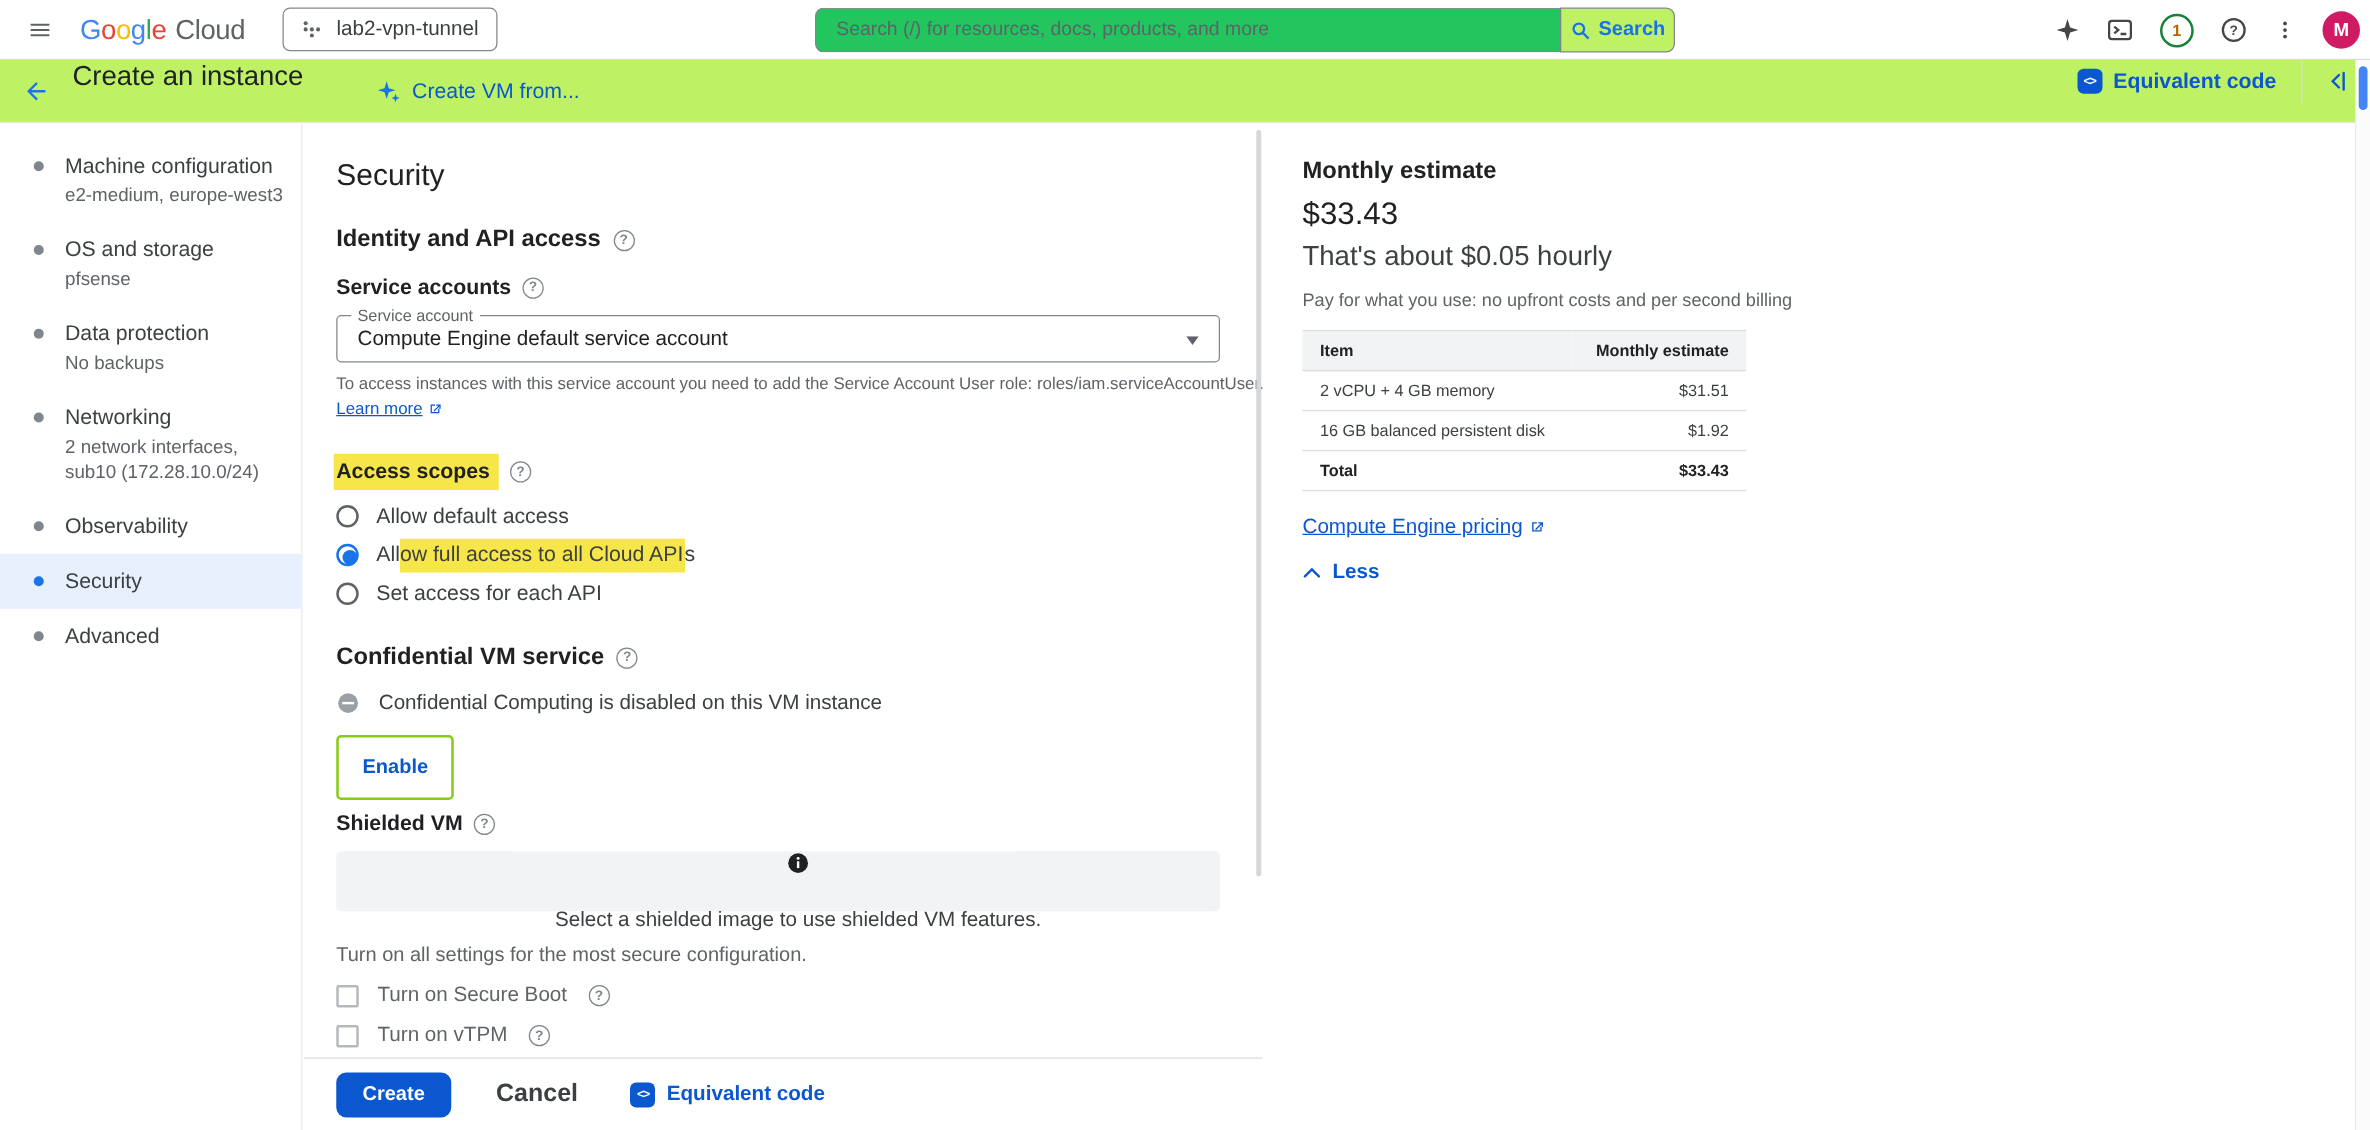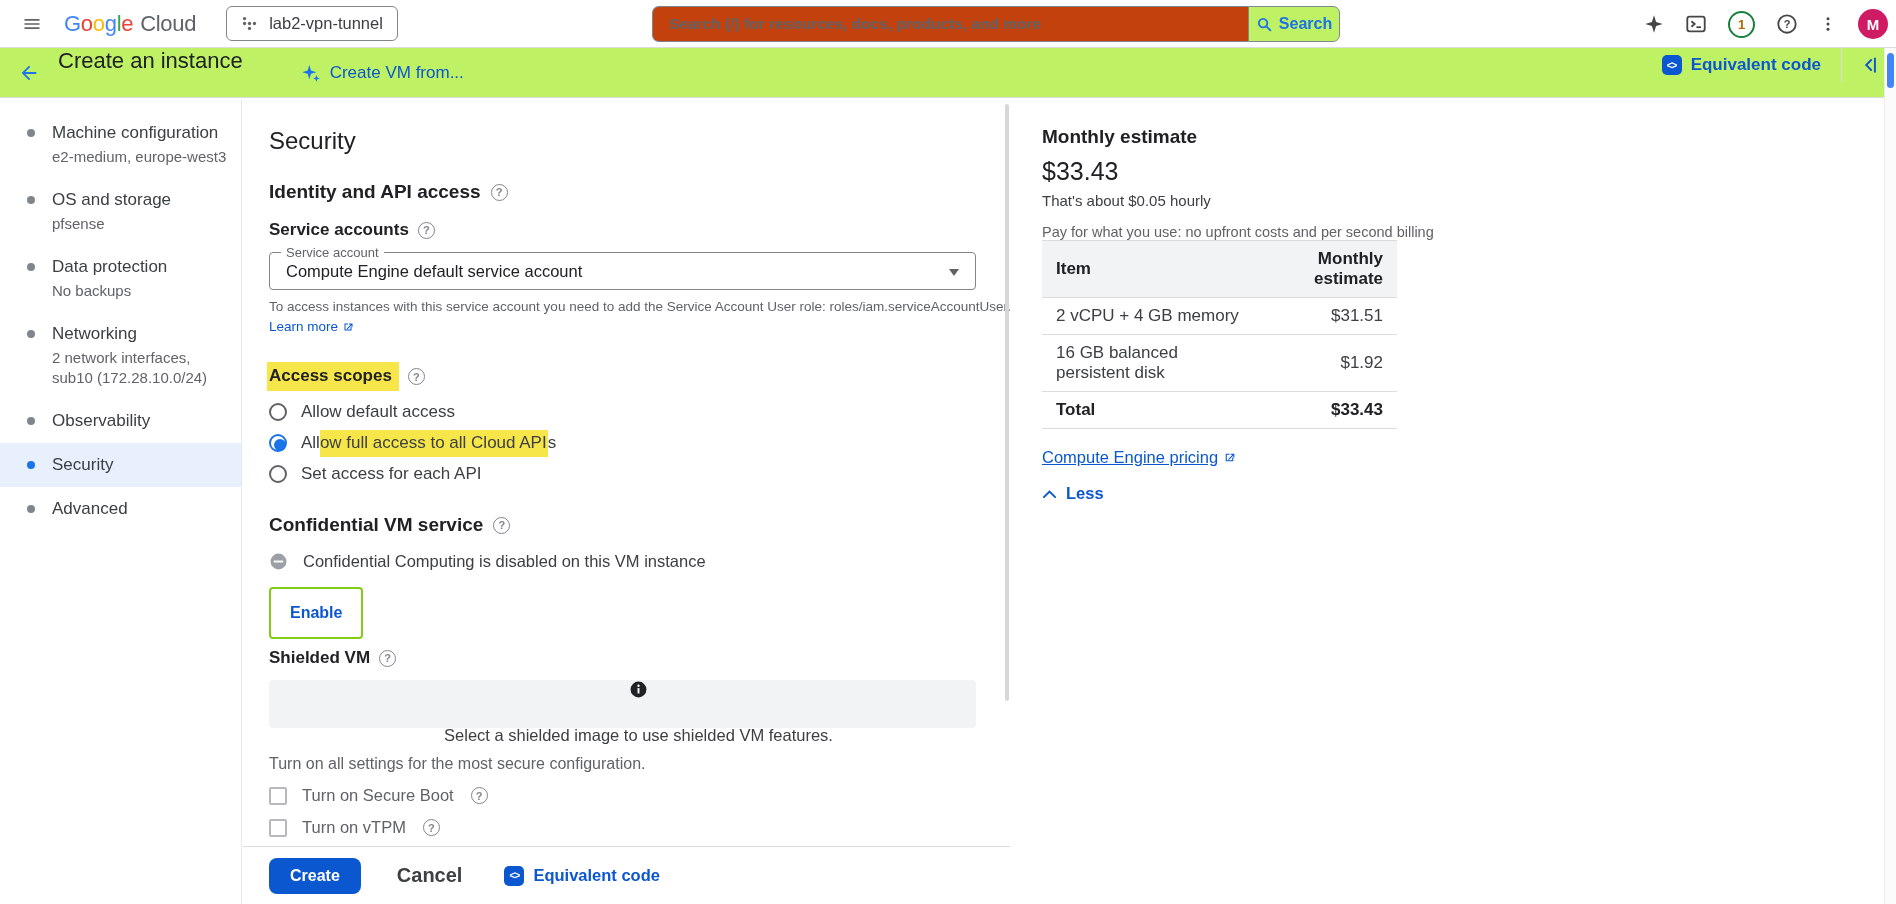--- a/index.html
+++ b/index.html
@@ -11,21 +11,21 @@
   svg { display:block; }
 
   
   .topbar { height:48px; border-bottom:1px solid #dadce0; display:flex; align-items:center; position:relative; background:#fff; }
   .hamburger { margin-left:16px; padding:6px; cursor:pointer; }
   .logo { display:flex; align-items:baseline; margin-left:16px; font-size:22px; font-weight:500; letter-spacing:-0.3px; }
   .lg-b{color:#4285F4}.lg-r{color:#EA4335}.lg-y{color:#FBBC05}.lg-g{color:#34A853}
   .logo-cloud { color:#5f6368; font-weight:400; margin-left:7px; }
   .project-btn { margin-left:30px; height:35px; border:1px solid #80868b; border-radius:6px; display:flex; align-items:center; padding:0 14px; gap:11px; font-size:16.5px; color:#3c4043; background:#fff; cursor:pointer; }
   .search-wrap { position:absolute; left:652px; top:6px; width:688px; height:36px; display:flex; }
-  .search-input { flex:1; border:1px solid #80868b; border-right:none; border-radius:7px 0 0 7px; background:#c2410c; padding:0 16px; font-size:15.5px; color:#202124; font-family:inherit; outline:none;font-weight:bold; }
+  .search-input { flex:1; border:1px solid #80868b; border-right:none; border-radius:7px 0 0 7px; background:#22c55e; padding:0 16px; font-size:15.5px; color:#202124; font-family:inherit; outline:none; }
   .search-input::placeholder { color:#5f6368; }
   .search-btn { width:92px; border:1px solid #80868b; border-radius:0 7px 7px 0; background:#bef264; color:#1a73e8; font-size:16px; font-weight:700; display:flex; align-items:center; justify-content:center; gap:6px; cursor:pointer; font-family:inherit; }
   .top-icons { position:absolute; right:8px; top:0; height:48px; display:flex; align-items:center; gap:21px; }
   .icon-btn { cursor:pointer; display:flex; align-items:center; justify-content:center; }
   .notif-ring { width:27px; height:27px; border:2px solid #188038; border-radius:50%; display:flex; align-items:center; justify-content:center; font-size:13px; font-weight:700; color:#b26a00; }
   .avatar { width:30px; height:30px; border-radius:50%; background:#cf1b64; color:#fff; font-size:15px; font-weight:700; display:flex; align-items:center; justify-content:center; }
 
   
   .pagehead { height:50px; border-bottom:1px solid #dadce0; display:flex; position:relative; background:#bef264; }
   .back-btn { margin-left:14px; padding:4px; cursor:pointer; }
@@ -54,21 +54,21 @@
   .section-h { margin-top:24px; font-size:19px; font-weight:700; color:#202124; line-height:24px; display:flex; align-items:center; gap:10px; }
   .sub-h { margin-top:15px; font-size:17px; font-weight:700; color:#202124; line-height:22px; display:flex; align-items:center; gap:9px; }
   .help-ic { width:17px; height:17px; border:1.5px solid #80868b; border-radius:50%; display:inline-flex; align-items:center; justify-content:center; font-size:11px; font-weight:700; color:#80868b; flex:none; cursor:pointer; }
   .help-ic::after { content:"?"; }
 
   .select-field { margin-top:11px; width:707px; height:38px; border:1px solid #80868b; border-radius:4px; position:relative; display:flex; align-items:center; padding:0 16px; font-size:16.5px; color:#202124; cursor:pointer; background:#fff; }
   .float-label { position:absolute; top:-8px; left:11px; background:#fff; padding:0 5px; font-size:13px; color:#5f6368; }
   .caret { position:absolute; right:15px; top:16px; }
 
   .helper { margin-top:9px; font-size:13.5px; color:#5f6368; white-space:nowrap; line-height:16px; }
-  .learn-more { margin-top:4px; font-size:13.5px; color:#0b57d0; display:inline-flex; align-items:center; gap:4px; cursor:pointer; }
+  .learn-more { margin-top:4px; font-size:13.5px; color:#0b57d0; text-decoration:underline; display:inline-flex; align-items:center; gap:4px; cursor:pointer; }
 
   .access-h { margin-top:27px; }
   .hl-chip { background:#f6e649; padding:3px 7px 4px 2px; margin-left:-2px; }
   .radio-row { margin-top:11px; display:flex; align-items:center; gap:14px; font-size:17px; color:#3c4043; cursor:pointer; width:max-content; }
   .radio { width:18px; height:18px; border:2px solid #5f6368; border-radius:50%; flex:none; position:relative; }
   .radio.checked { border-color:#1a73e8; }
   .radio.checked::after { content:""; position:absolute; left:3px; top:3px; width:12px; height:12px; border-radius:50%; background:#1a73e8; }
   .hl-part { background:#f6e649; padding:3px 1px 5px 0; }
 
   .conf-h { margin-top:29px; }
@@ -84,23 +84,23 @@
 
   .footer-bar { position:absolute; left:0; right:0; bottom:0; height:58px; border-top:1px solid #dadce0; background:#fff; display:flex; align-items:center; padding-left:26px; }
   .create-btn { height:36px; padding:0 21px; background:#0b57d0; border:none; border-radius:8px; color:#fff; font-size:16px; font-weight:700; cursor:pointer; font-family:inherit; }
   .cancel-btn { height:36px; padding:0 18px; margin-left:18px; background:none; border:none; color:#3c4043; font-size:20px; font-weight:700; cursor:pointer; font-family:inherit; }
   .equiv-bottom { margin-left:24px; display:flex; align-items:center; gap:9px; color:#0b57d0; font-size:16.5px; font-weight:700; cursor:pointer; }
 
   
   .estimate { position:absolute; left:1011px; top:99px; right:12px; bottom:0; background:#fff; padding:27px 0 0 31px; }
   .est-h { font-size:19px; font-weight:700; color:#202124; }
   .est-amount { margin-top:9px; font-size:25px; color:#202124; }
-  .est-hourly { margin-top:6px; font-size:15px; color:#3c4043; }
+  .est-hourly { margin-top:6px; font-size:22px; color:#3c4043; }
   .est-note { margin-top:15px; font-size:14.5px; color:#5f6368; }
-  .est-table { margin-top:0; width:355px; border-collapse:collapse; font-size:17px; color:#3c4043; }
+  .est-table { margin-top:15px; width:355px; border-collapse:collapse; font-size:13px; color:#3c4043; }
   .est-table th { background:#f1f3f4; font-weight:700; color:#202124; padding:8px 14px; border-top:1px solid #dadce0; border-bottom:1px solid #dadce0; text-align:left; }
   .est-table td { padding:8px 14px; border-bottom:1px solid #dadce0; }
   .est-table .num { text-align:right; }
   .est-table .total td { font-weight:700; color:#202124; }
   .pricing-link { margin-top:19px; display:inline-flex; align-items:center; gap:5px; color:#0b57d0; font-size:16.5px; text-decoration:underline; cursor:pointer; }
   .less-link { margin-top:17px; display:flex; align-items:center; gap:9px; color:#0b57d0; font-size:16.5px; font-weight:700; cursor:pointer; width:max-content; }
 
   
   .page-scrollbar { position:absolute; right:0; top:48px; bottom:0; width:12px; background:#fbfbfc; border-left:1px solid #ececee; }
   .page-thumb { position:absolute; top:5px; left:2px; width:7px; height:35px; background:#4285f4; border-radius:4px; cursor:pointer; }

